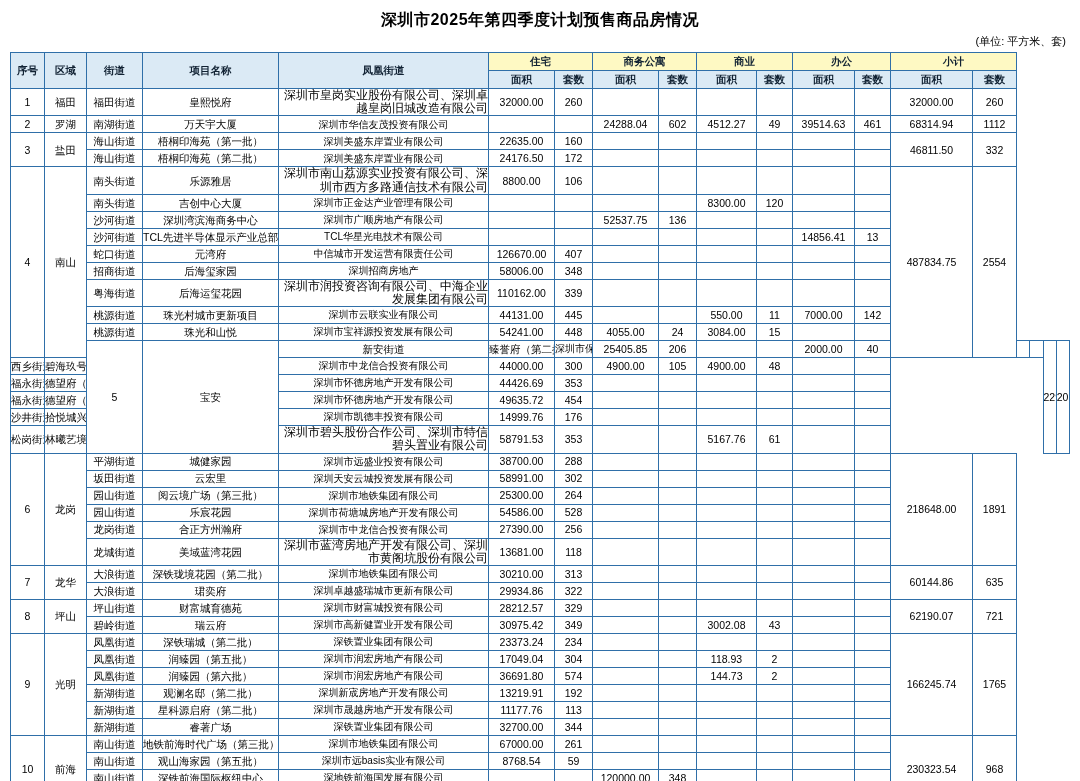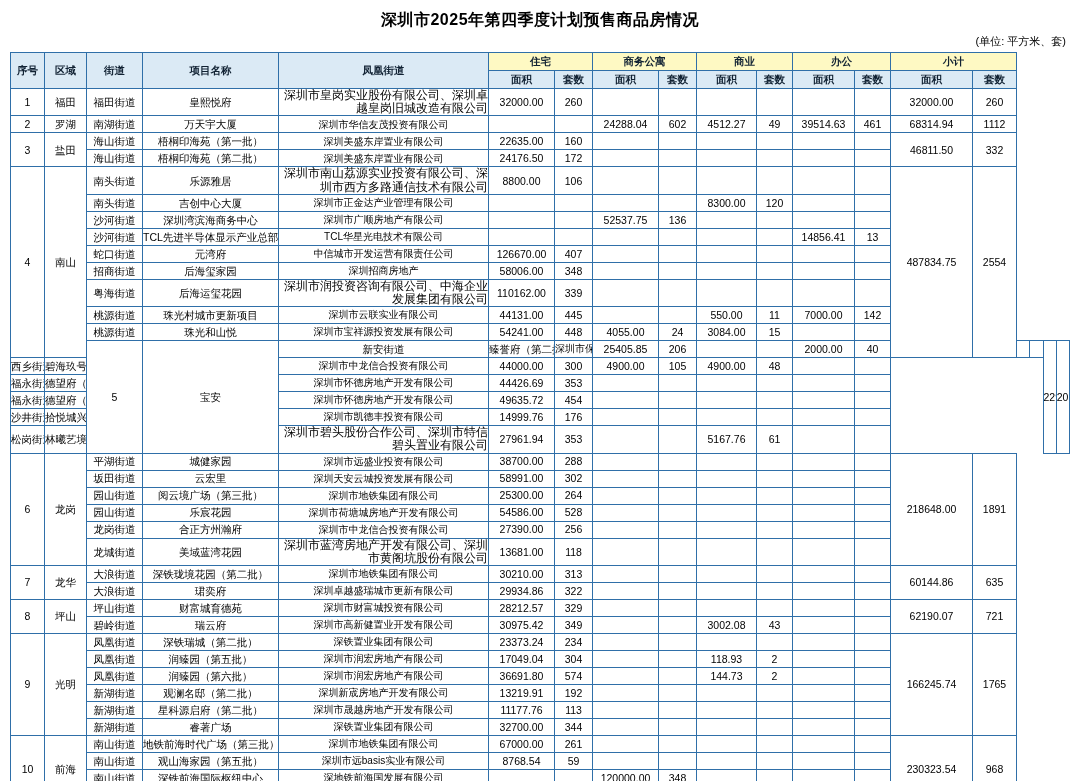--- a/index.html
+++ b/index.html
@@ -347,21 +347,21 @@
           <td class="num"></td>
           <td class="num"></td>
           <td class="num"></td>
           <td class="num"></td>
           <td class="num"></td>
         </tr>
         <tr class="row tall">
           <td class="name">松岗街道</td>
           <td class="name">林曦艺境花园</td>
           <td class="dev two">深圳市碧头股份合作公司、深圳市特信碧头置业有限公司</td>
-          <td class="num">27961.94</td>
+          <td class="num">58791.53</td>
           <td class="num">353</td>
           <td class="num"></td>
           <td class="num"></td>
           <td class="num">5167.76</td>
           <td class="num">61</td>
           <td class="num"></td>
           <td class="num"></td>
         </tr>
         <tr class="row">
           <td class="num" rowspan="6">6</td>

